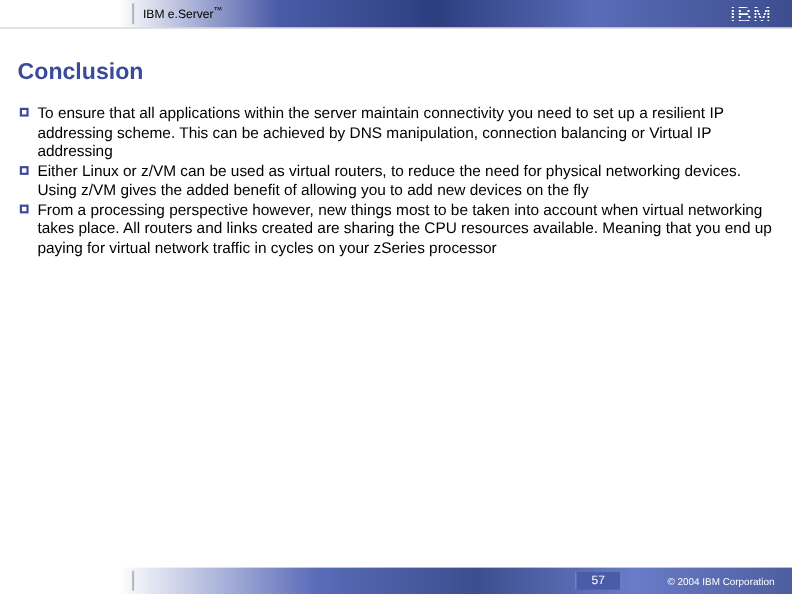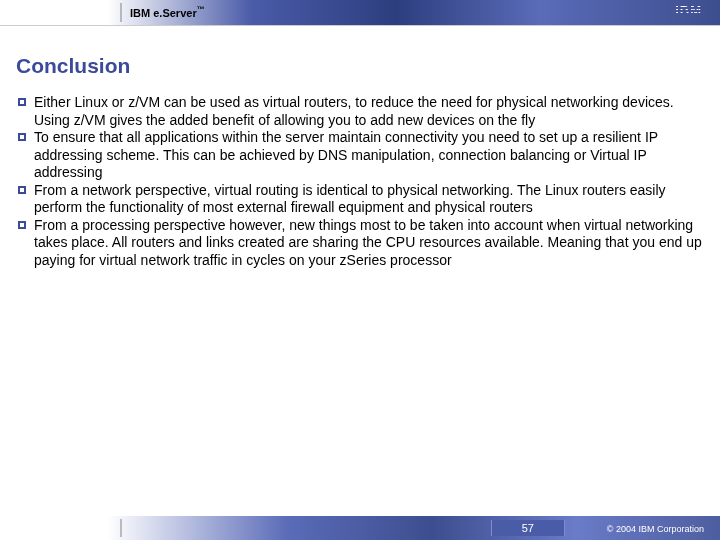--- a/index.html
+++ b/index.html
@@ -23,34 +23,34 @@
     top: 3px;
     bottom: 3px;
     width: 2px;
     background: rgba(100,100,100,0.4);
   }
   .brand-text {
     position: absolute;
     left: 130px;
     top: 5px;
     font-size: 11px;
-    font-weight: bold;
+    font-weight: normal;
     color: #000;
   }
   .brand-text .tm {
     font-size: 8px;
     vertical-align: super;
   }
   .ibm-logo-text {
     position: absolute;
     right: 18px;
     top: 3px;
     color: #fff;
-    font-weight: 700;
-    font-size: 13px;
+    font-weight: 400;
+    font-size: 20px;
     letter-spacing: 1px;
     font-family: Arial, sans-serif;
     background: repeating-linear-gradient(to bottom, #fff 0, #fff 1.5px, transparent 1.5px, transparent 3px);
     text-align: right;
     -webkit-background-clip: text;
     -webkit-text-fill-color: transparent;
   }
   .slide-title {
     font-size: 21px;
     color: #3b4a99;
@@ -94,21 +94,21 @@
     width: 2px;
     background: rgba(100,100,100,0.4);
   }
   .page-num-box {
     position: absolute;
     right: 155px;
     bottom: 4px;
     background: #4a5ba8;
     color: #fff;
     font-size: 11px;
-    padding: 2px 30px;
+    padding: 2px 14px;
     border-left: 1px solid rgba(255,255,255,0.3);
     border-right: 1px solid rgba(255,255,255,0.3);
   }
   .copyright {
     position: absolute;
     right: 16px;
     bottom: 6px;
     font-size: 9px;
     color: #fff;
   }
@@ -122,29 +122,25 @@
     <span>IBM e.</span><span>Server</span><span class="tm">™</span>
   </div>
   <div class="ibm-logo-text">IBM</div>
 </div>
 
 <h2 class="slide-title">Conclusion</h2>
 
 <div class="content">
   <div class="bullet-item">
     <div class="bullet-mark"></div>
-    <div class="bullet-text">Either Linux or z/VM can be used as virtual routers, to reduce the need for physical networking devices.  Using z/VM gives the added benefit of allowing you to add new devices on the fly</div>
-  </div>
-  <div class="bullet-item">
-    <div class="bullet-mark"></div>
     <div class="bullet-text">To ensure that all applications within the server maintain connectivity you need to set up a resilient IP addressing scheme.  This can be achieved by DNS manipulation, connection balancing or Virtual IP addressing</div>
   </div>
   <div class="bullet-item">
     <div class="bullet-mark"></div>
-    <div class="bullet-text">From a network perspective, virtual routing is identical to physical networking.  The Linux routers easily perform the functionality of most external firewall equipment and physical routers</div>
+    <div class="bullet-text">Either Linux or z/VM can be used as virtual routers, to reduce the need for physical networking devices.  Using z/VM gives the added benefit of allowing you to add new devices on the fly</div>
   </div>
   <div class="bullet-item">
     <div class="bullet-mark"></div>
     <div class="bullet-text">From a processing perspective however, new things most to be taken into account when virtual networking takes place.  All routers and links created are sharing the CPU resources available.  Meaning that you end up paying for virtual network traffic in cycles on your zSeries processor</div>
   </div>
 </div>
 
 <div class="footer">
   <div class="footer-left-mark"></div>
   <div class="page-num-box">57</div>

